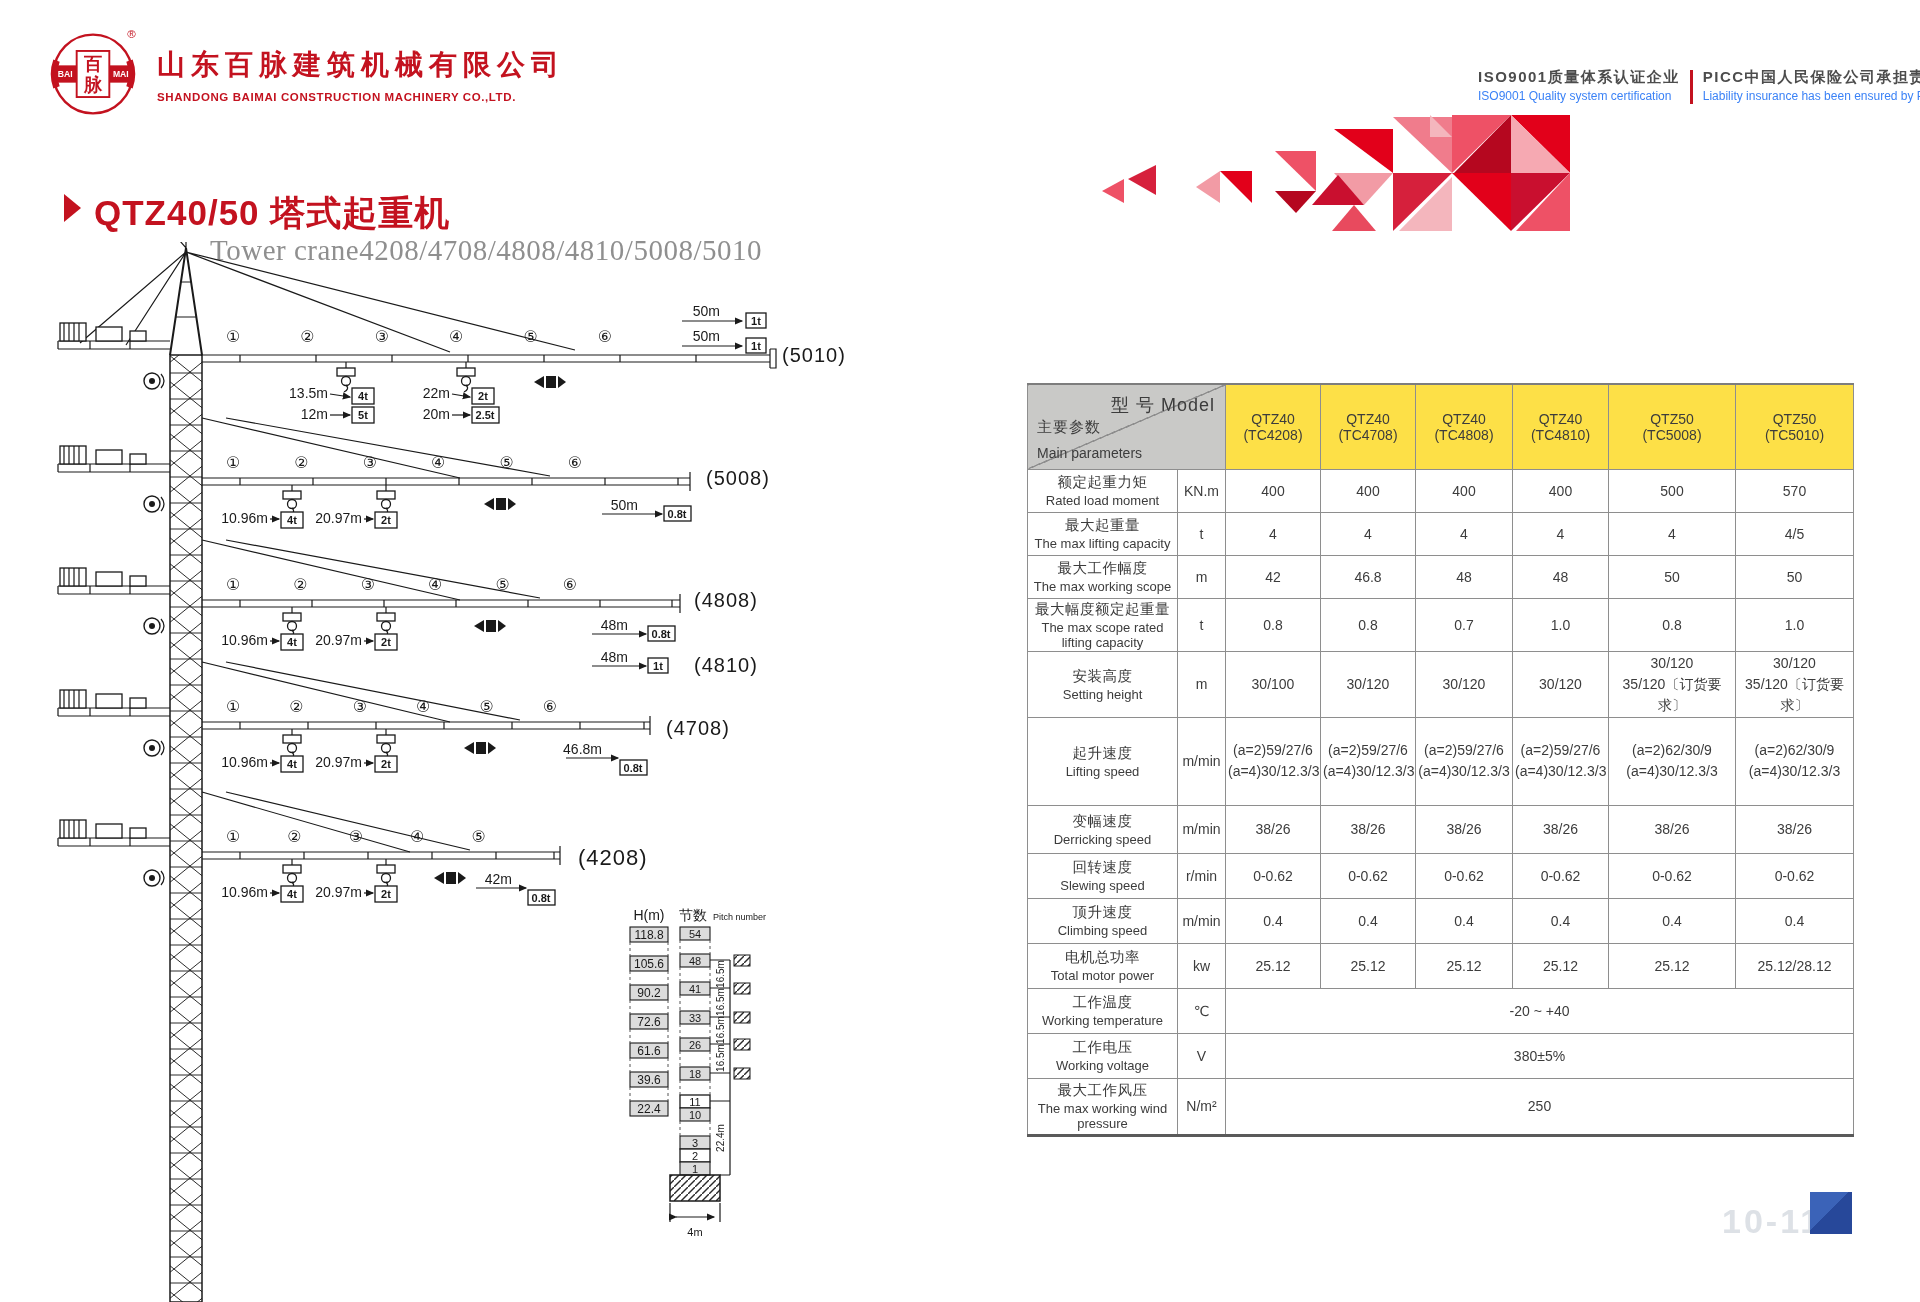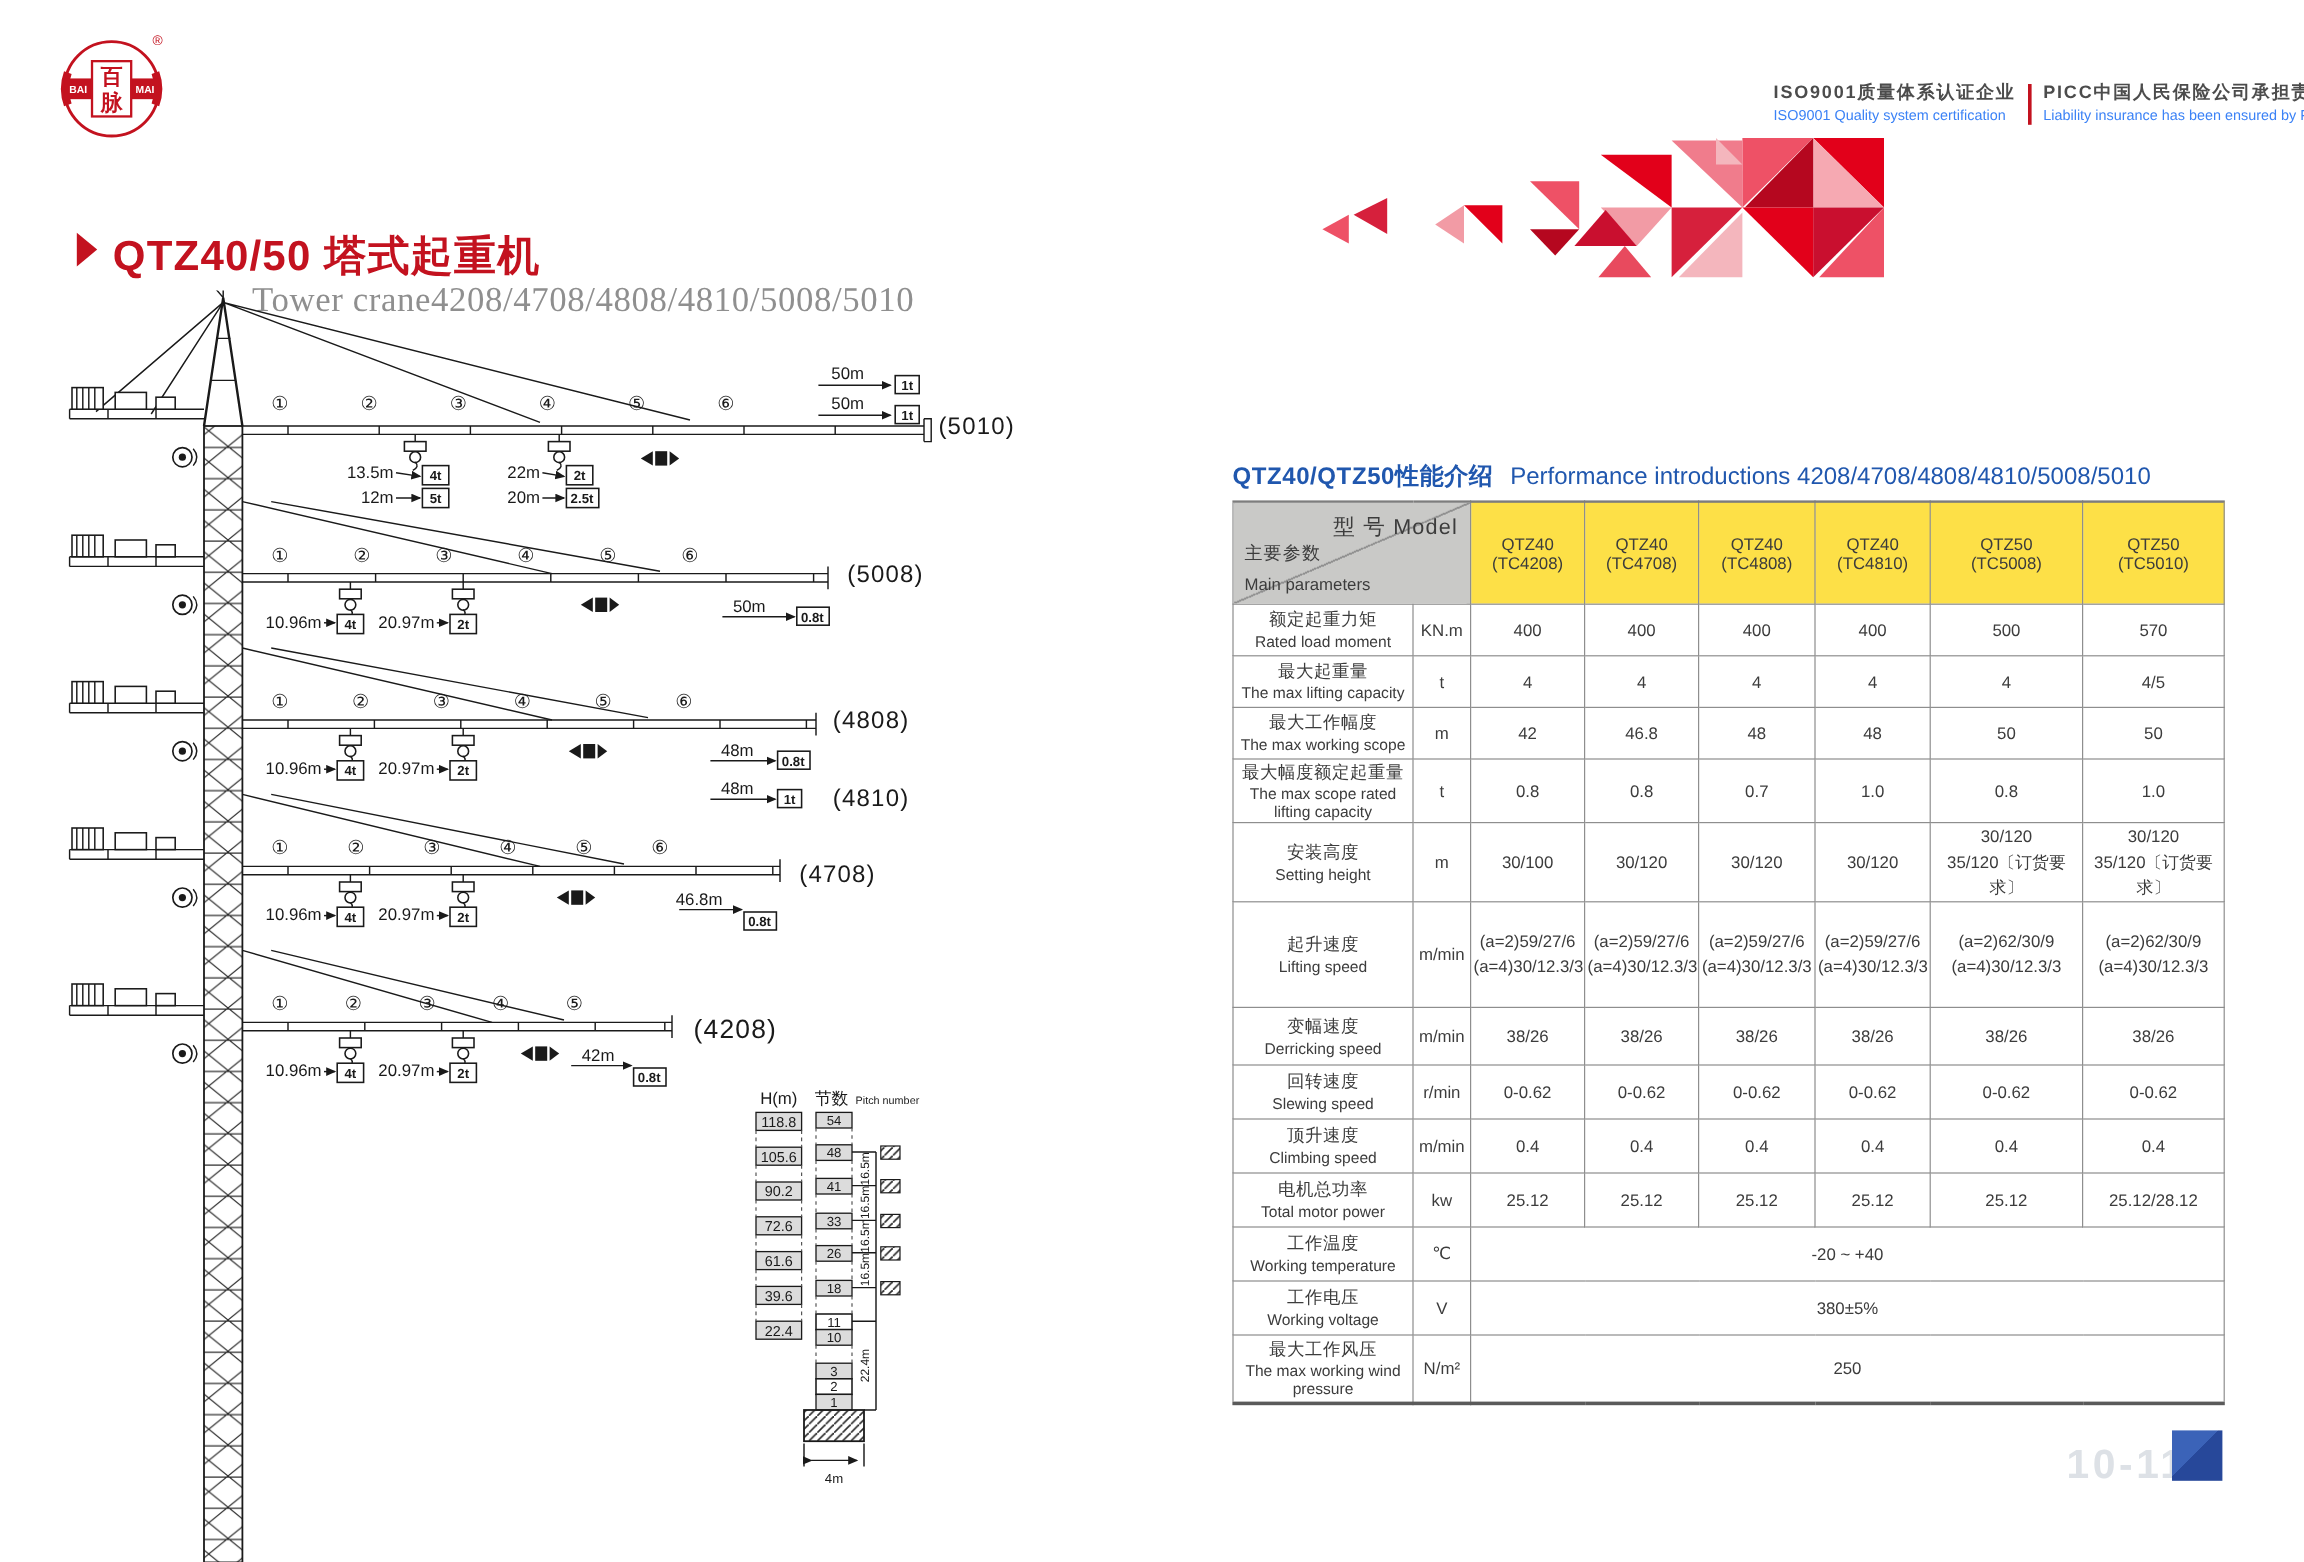--- a/index.html
+++ b/index.html
@@ -68,20 +68,24 @@
     <path d="M -38,-14 A 41 41 0 0 0 -38,14" stroke="#c3121f" stroke-width="7" fill="none"></path>
     <path d="M 38,-14 A 41 41 0 0 1 38,14" stroke="#c3121f" stroke-width="7" fill="none"></path>
     <rect x="-41" y="-9" width="82" height="18" fill="#c3121f"></rect>
     <rect x="-17" y="-24" width="34" height="48" fill="#fff" stroke="#c3121f" stroke-width="2"></rect>
     <text x="0" y="-4" text-anchor="middle" font-size="19" font-weight="bold" fill="#c3121f">百</text>
     <text x="0" y="18" text-anchor="middle" font-size="19" font-weight="bold" fill="#c3121f">脉</text>
     <text x="-29" y="3.5" text-anchor="middle" font-size="9" font-weight="bold" fill="#fff">BAI</text>
     <text x="29" y="3.5" text-anchor="middle" font-size="9" font-weight="bold" fill="#fff">MAI</text>
     <text x="40" y="-38" text-anchor="middle" font-size="12" fill="#c3121f">®</text>
   </svg>
+  <div class="logo-text">
+    <div class="logo-cn">山东百脉建筑机械有限公司</div>
+    <div class="logo-en">SHANDONG BAIMAI CONSTRUCTION MACHINERY CO.,LTD.</div>
+  </div>
 </div>
 
 <div class="abs certs">
   <div class="cert-block">
     <div class="cert-cn">ISO9001质量体系认证企业</div>
     <div class="cert-en">ISO9001 Quality system certification</div>
   </div>
   <div class="cert-divider"></div>
   <div class="cert-block">
     <div class="cert-cn">PICC中国人民保险公司承担责任保险</div>
@@ -356,23 +360,20 @@
       <rect x="704" y="713" width="16" height="11" fill="url(#hatch)" stroke="#1a1a1a"></rect>
       <rect x="704" y="741" width="16" height="11" fill="url(#hatch)" stroke="#1a1a1a"></rect>
       <rect x="704" y="770" width="16" height="11" fill="url(#hatch)" stroke="#1a1a1a"></rect>
       <rect x="704" y="797" width="16" height="11" fill="url(#hatch)" stroke="#1a1a1a"></rect>
       <rect x="704" y="826" width="16" height="11" fill="url(#hatch)" stroke="#1a1a1a"></rect>
     </g>
   </g>
 </svg>
 
 <div class="abs perf">
-  <div class="perf-title">
-    <span class="tcn">QTZ40/QTZ50性能介绍</span><span>Performance introductions 4208/4708/4808/4810/5008/5010</span>
-  </div>
   <table class="spec">
     <colgroup>
         <col style="width:150px">
         <col style="width:48px">
         <col style="width:95px">
         <col style="width:95px">
         <col style="width:97px">
         <col style="width:96px">
         <col style="width:127px">
         <col style="width:118px">

